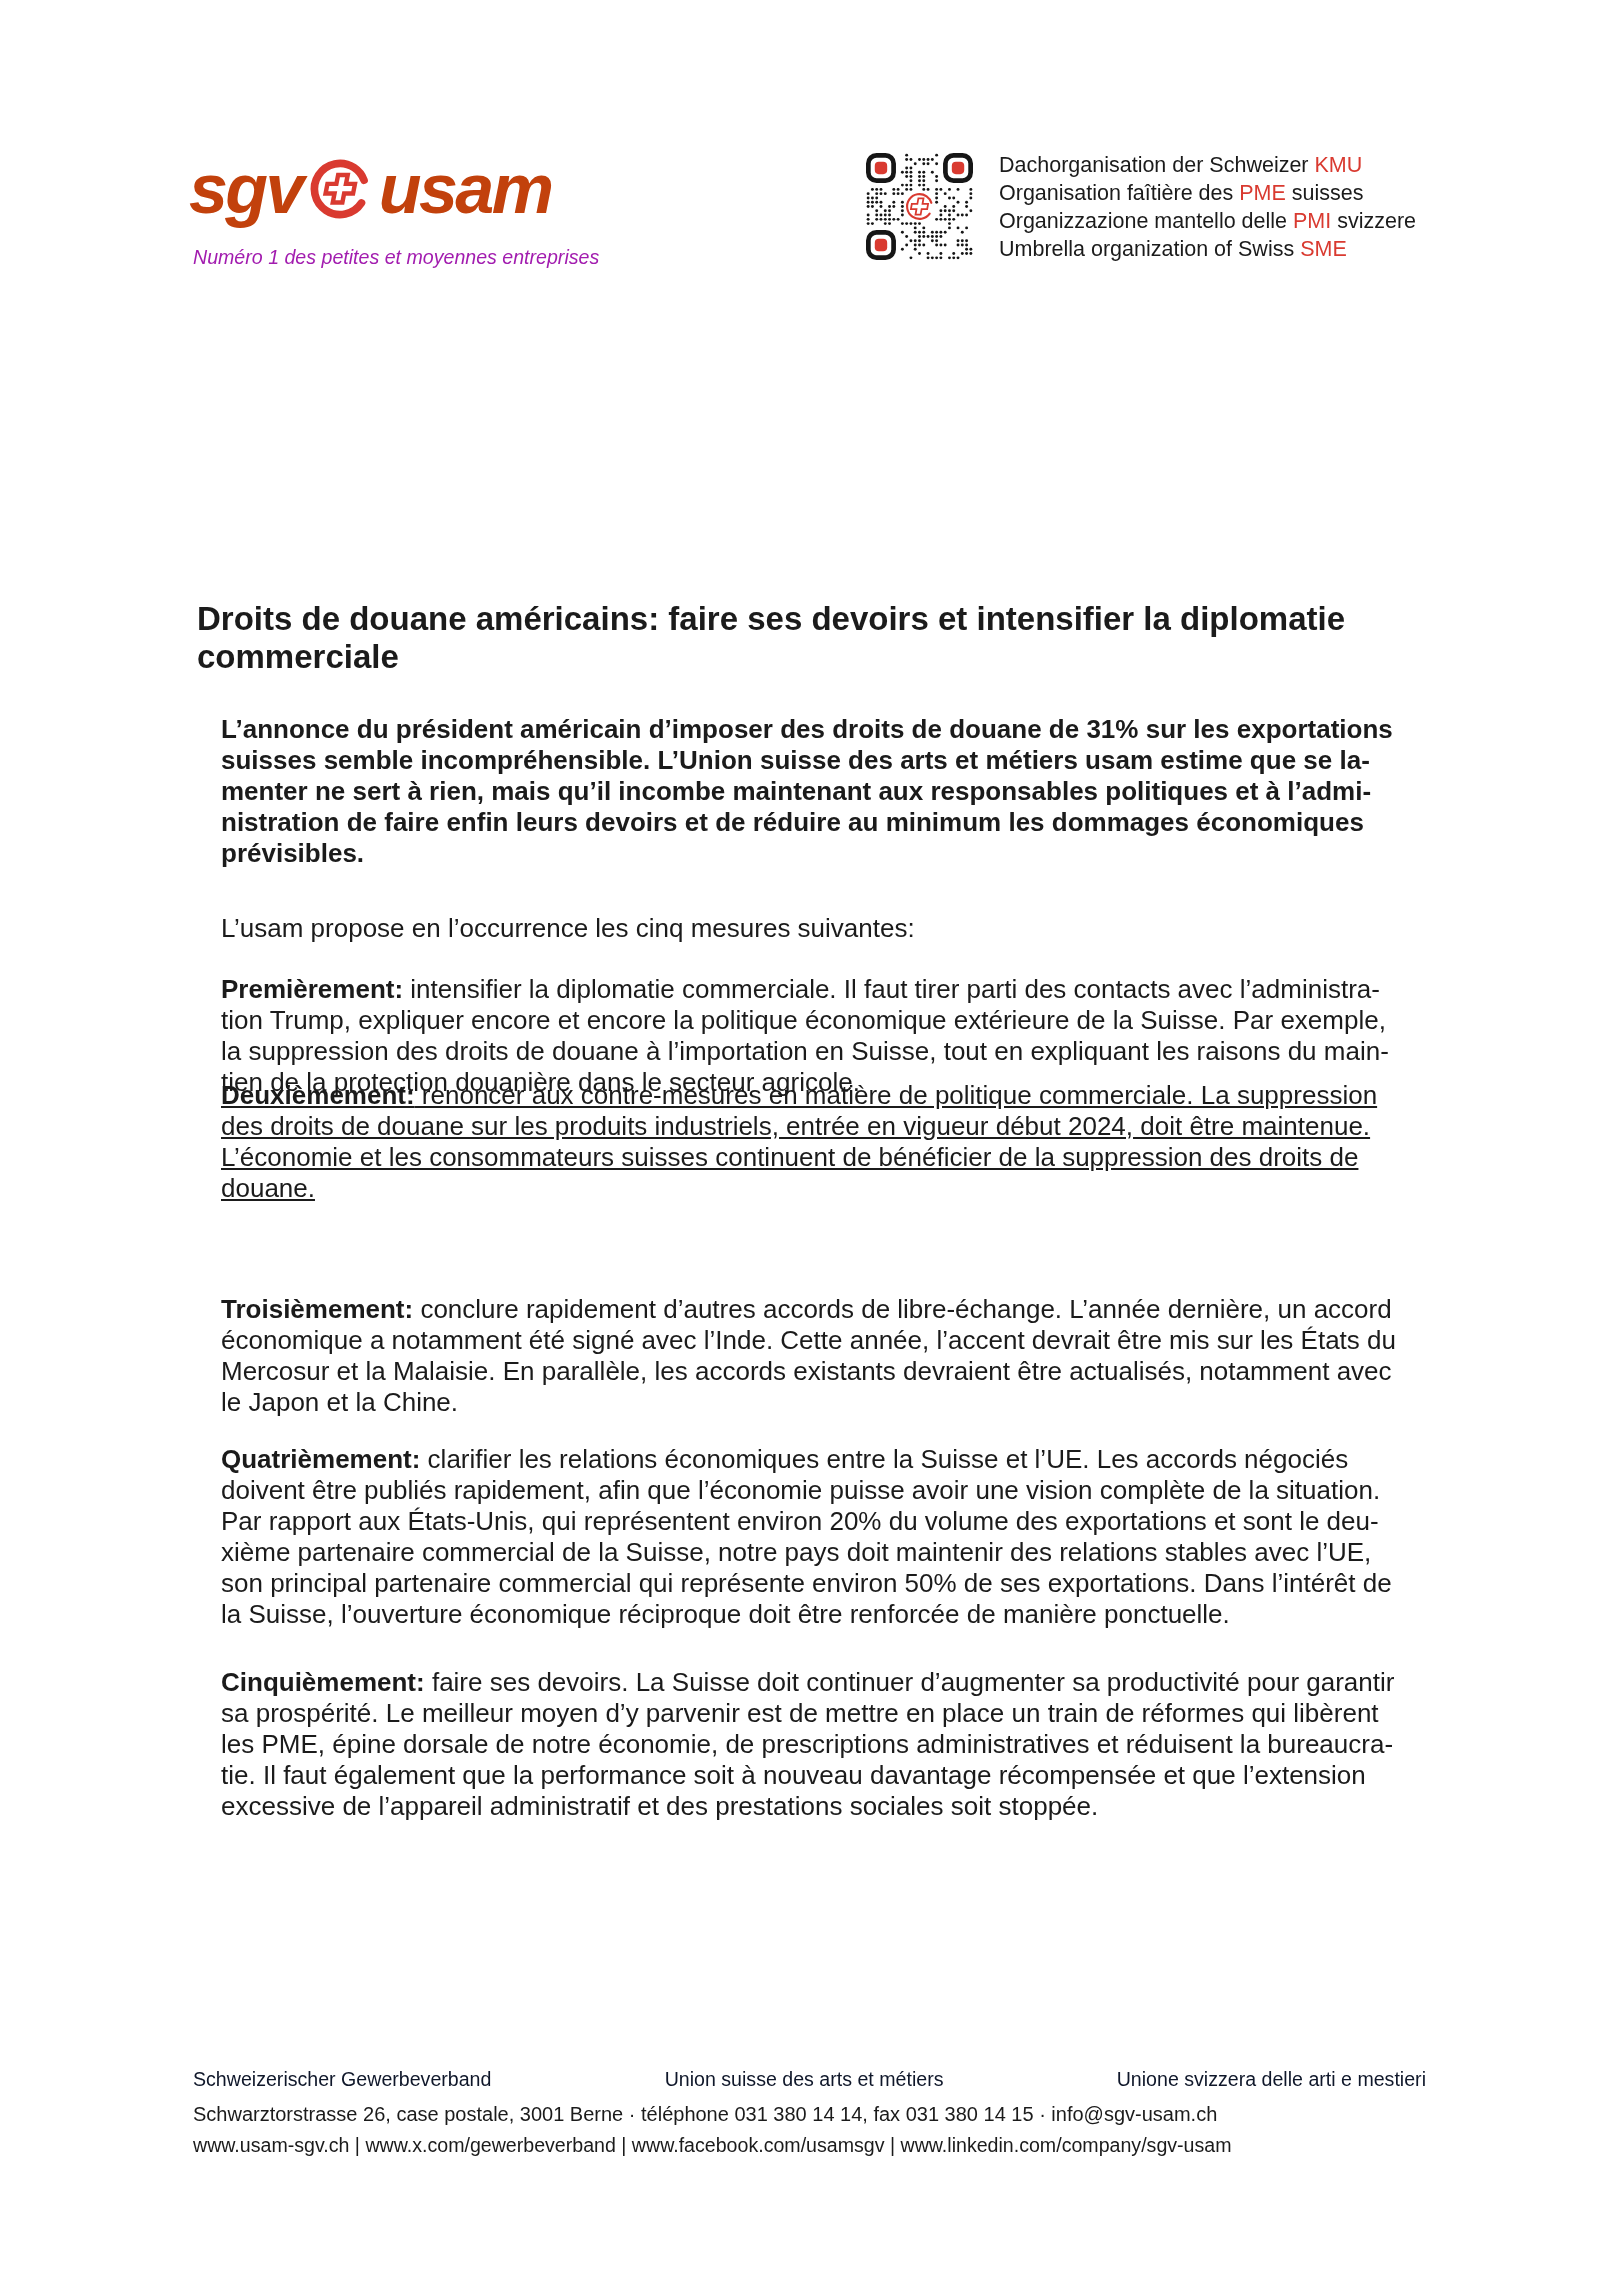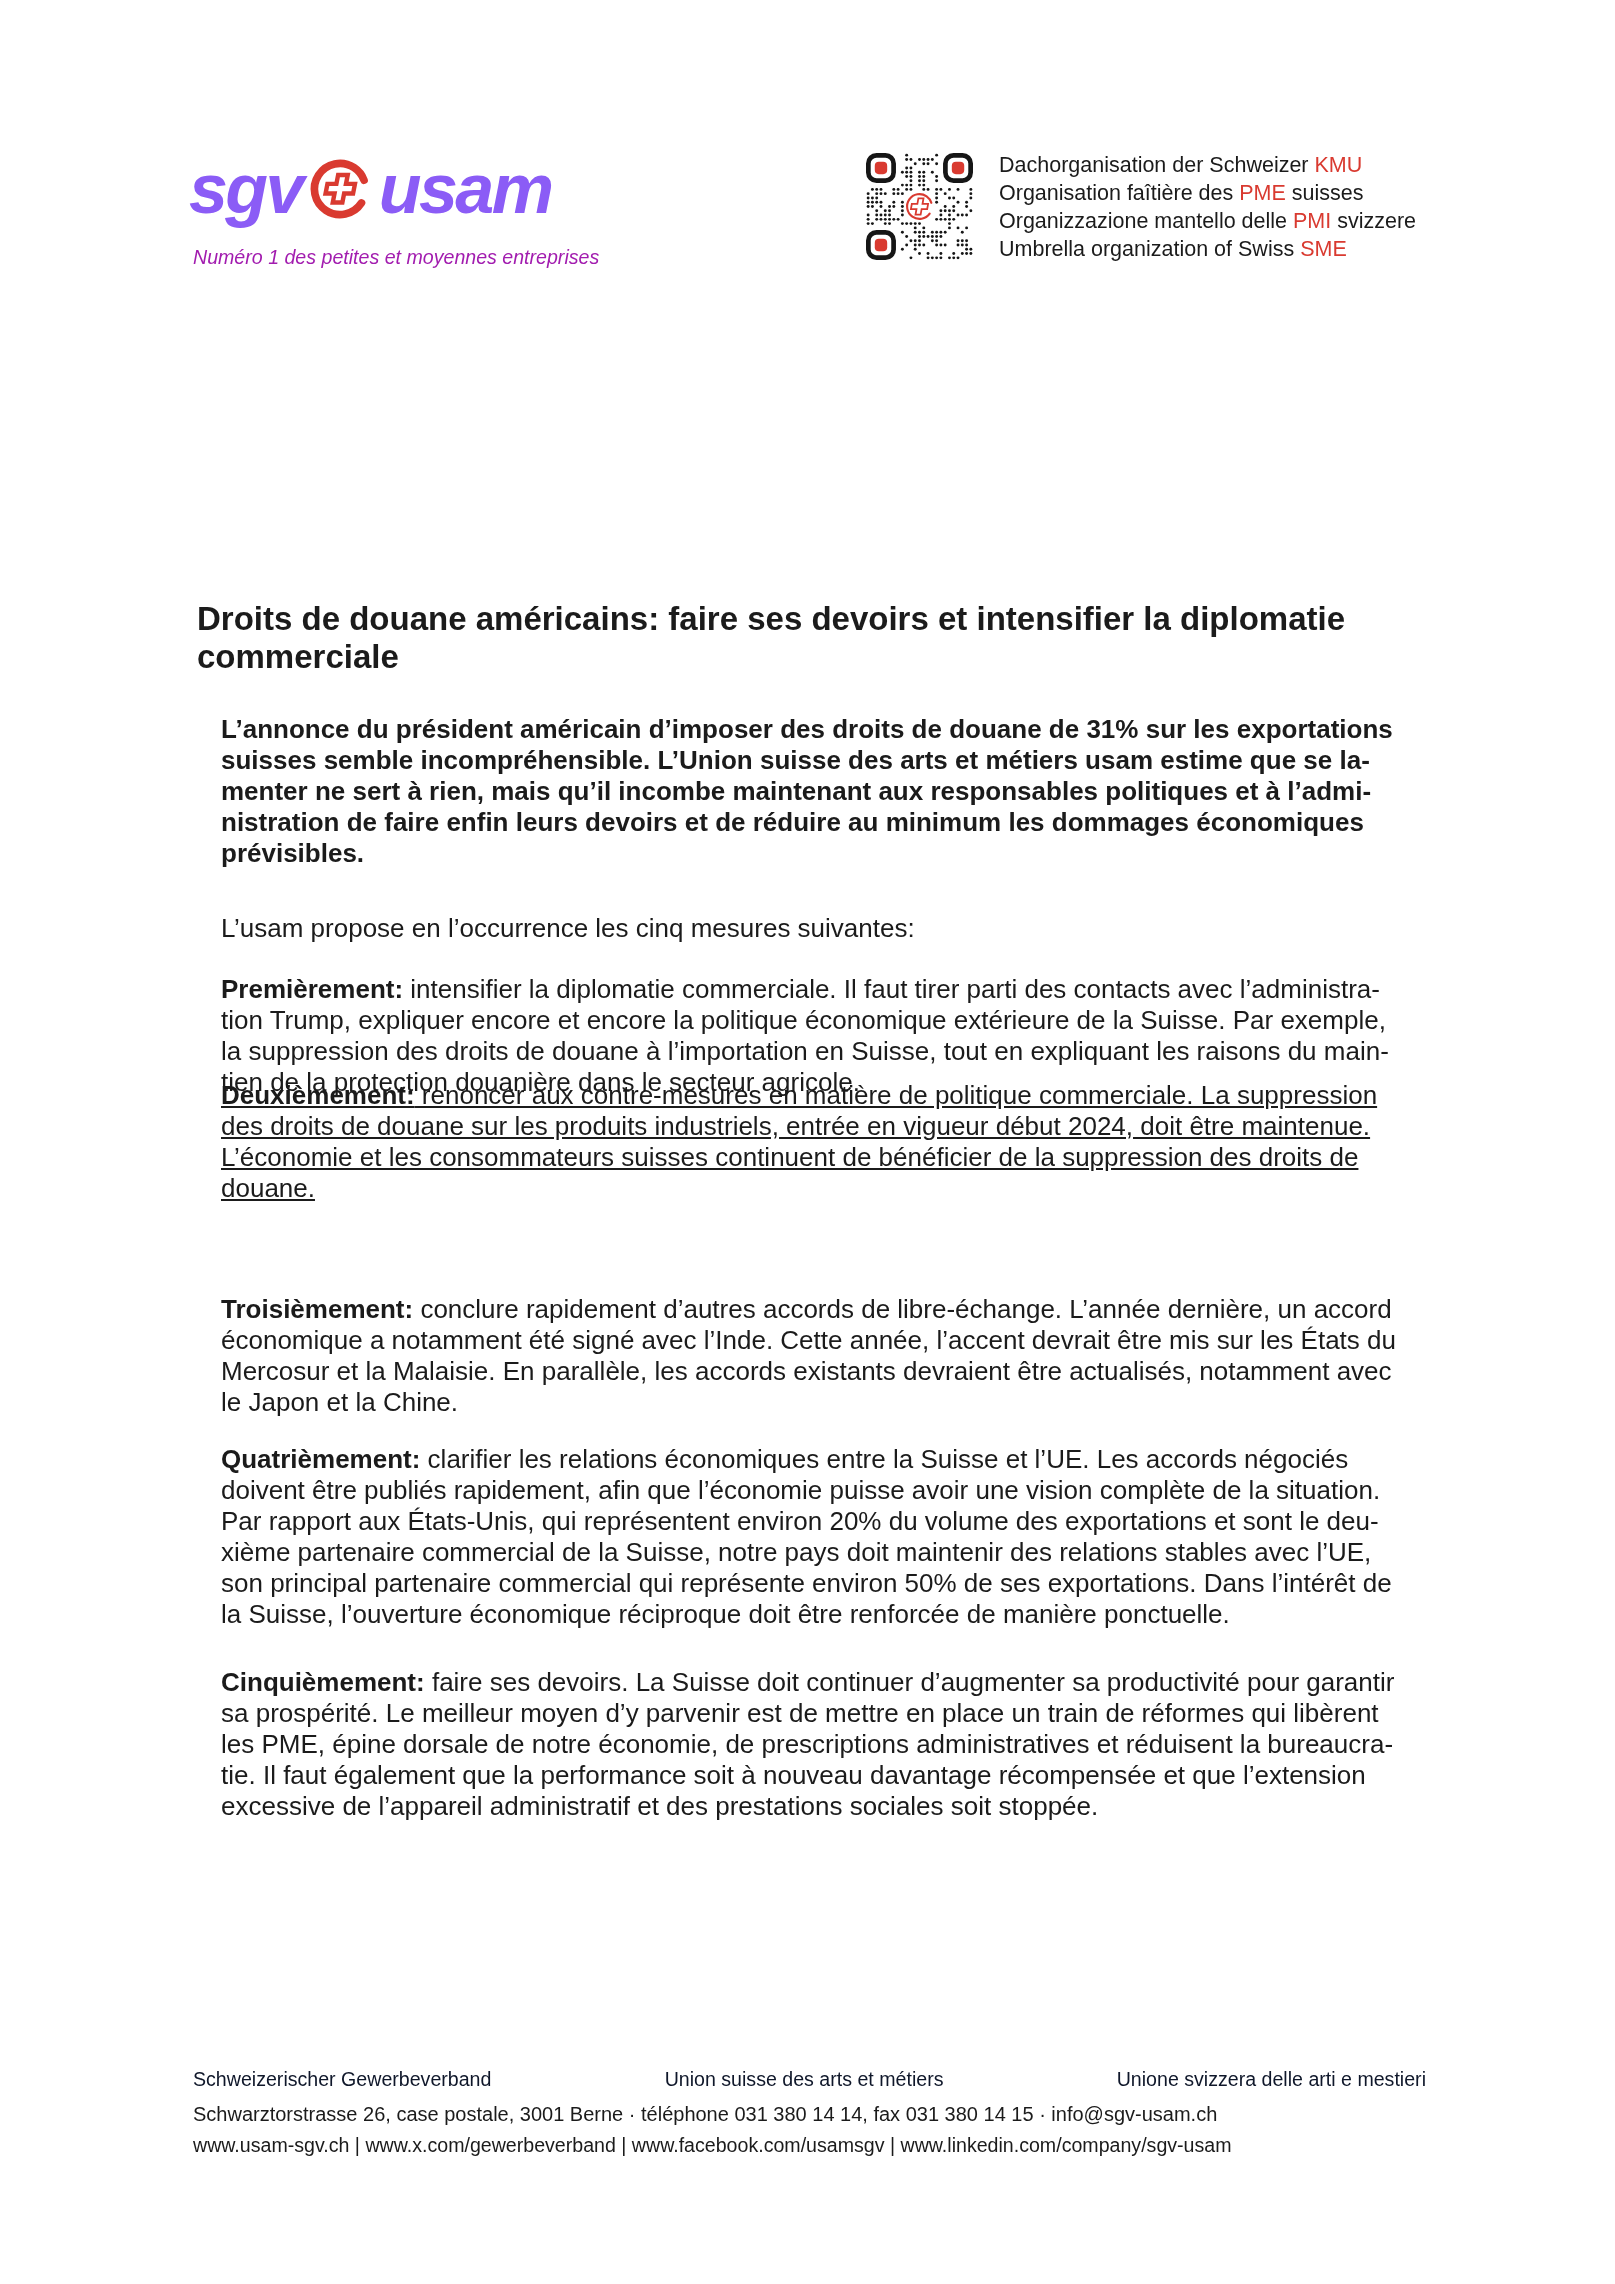--- a/index.html
+++ b/index.html
@@ -8,21 +8,21 @@
     width:1616px;height:2284px;
     background:#ffffff;
     font-family:"Liberation Sans","DejaVu Sans",sans-serif;
     color:#1b1b1b;
     overflow:hidden;
   }
   .abs{position:absolute;}
 
   
   .logo-row{left:189px;top:154px;display:flex;align-items:center;gap:6.5px;}
-  .logo-word{font-size:70px;font-weight:bold;font-style:italic;color:#8b5cf6;letter-spacing:-2.6px;line-height:1;}
+  .logo-word{font-size:70px;font-weight:bold;font-style:italic;color:#c2410c;letter-spacing:-2.6px;line-height:1;}
   .logo-mark{width:64px;height:64px;}
   .tagline{left:193px;top:246px;font-size:19.6px;font-style:italic;color:#a21caf;}
 
   .qr{left:866px;top:153px;width:107px;height:107px;}
   .langs{left:999px;top:151px;font-size:21.5px;line-height:28px;color:#1b1b1b;}
   .accent{color:#d93a30;}
 
   
   .doc-meta{left:193px;top:379px;font-size:26px;line-height:33px;}
   .doc-meta .b{font-weight:bold;}

